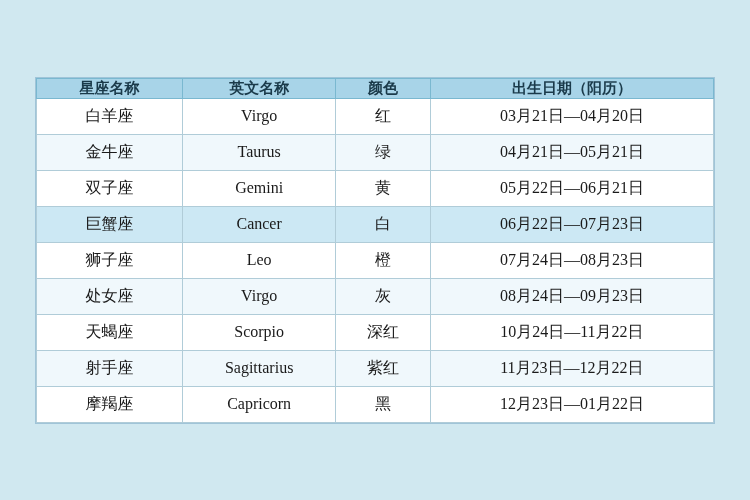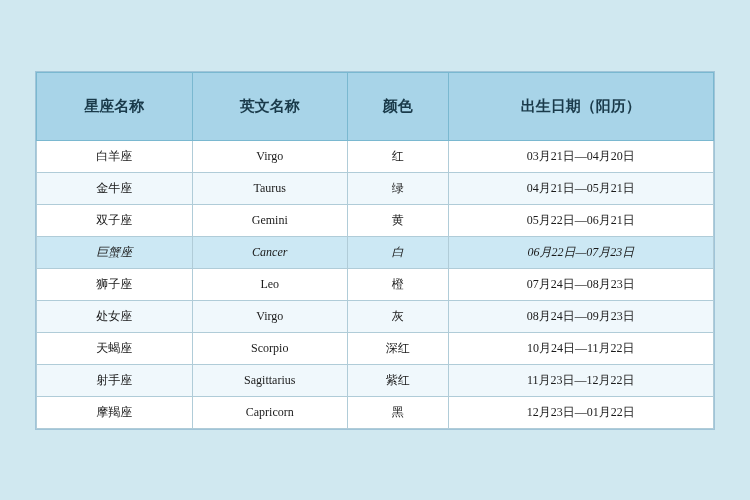--- a/index.html
+++ b/index.html
@@ -29,46 +29,45 @@
       width: 100%;
       border-collapse: collapse;
     }
 
     thead tr {
       background-color: #a8d4e8;
     }
 
     thead th {
       border: 1px solid #7ab8d0;
-      padding: 24px 12px;
+      padding: 0 12px;
       text-align: center;
       font-weight: bold;
       color: #1a3a4a;
       font-size: 15px;
     }
 
     tbody tr {
       background-color: #ffffff;
     }
 
     tbody tr:nth-child(even) {
       background-color: #f0f8fc;
     }
 
     tbody td {
       border: 1px solid #b0ccd8;
       padding: 7px 10px;
       text-align: center;
       color: #1a1a1a;
-      font-size: 12px;
+      font-size: 16px;
     }
 
     .highlight-row {
       background-color: #cce8f4 !important;
-      font-style: italic;
     }
   </style>
 </head>
 <body>
 
 <div class="table-container">
   <table>
     <thead>
       <tr>
         <th>星座名称</th>

